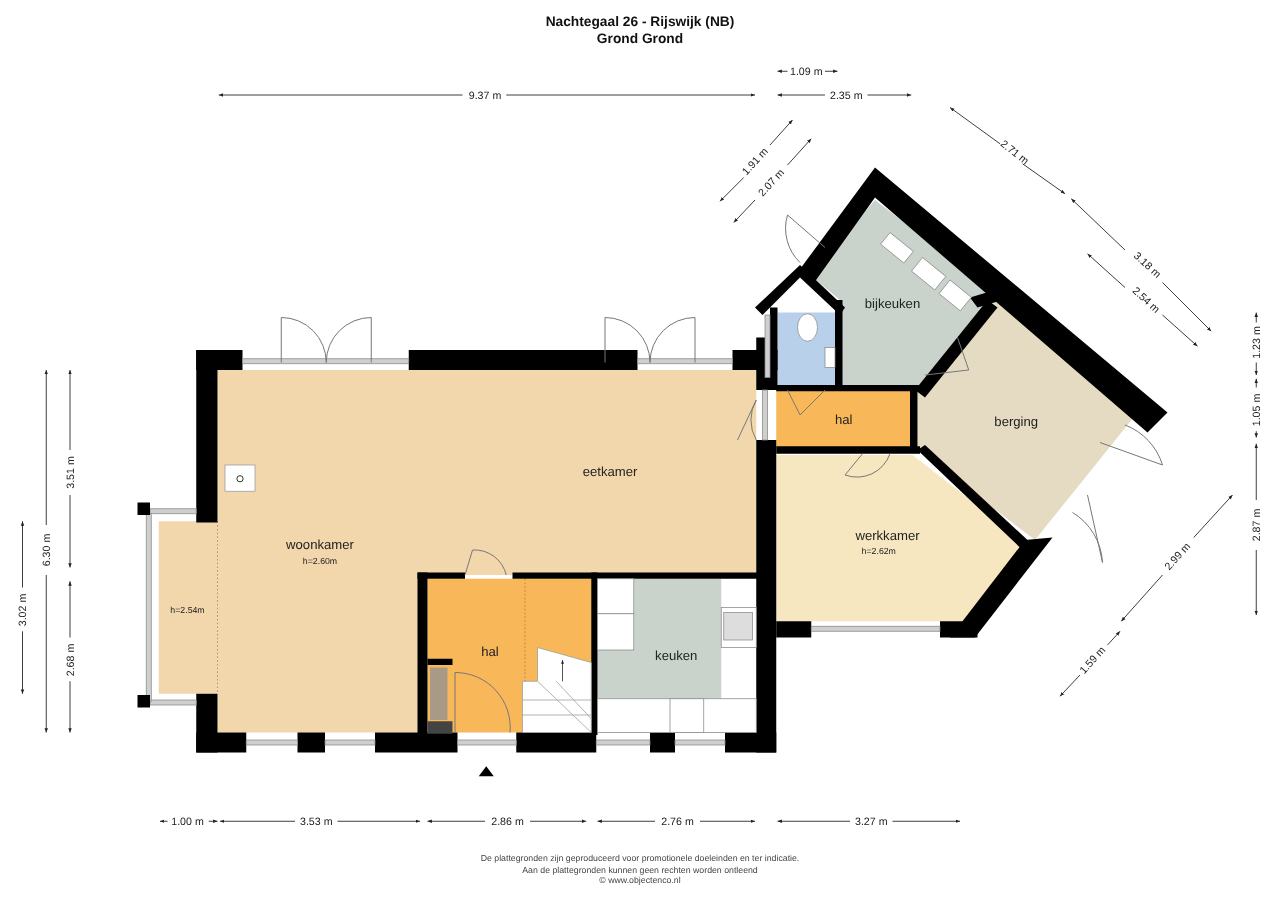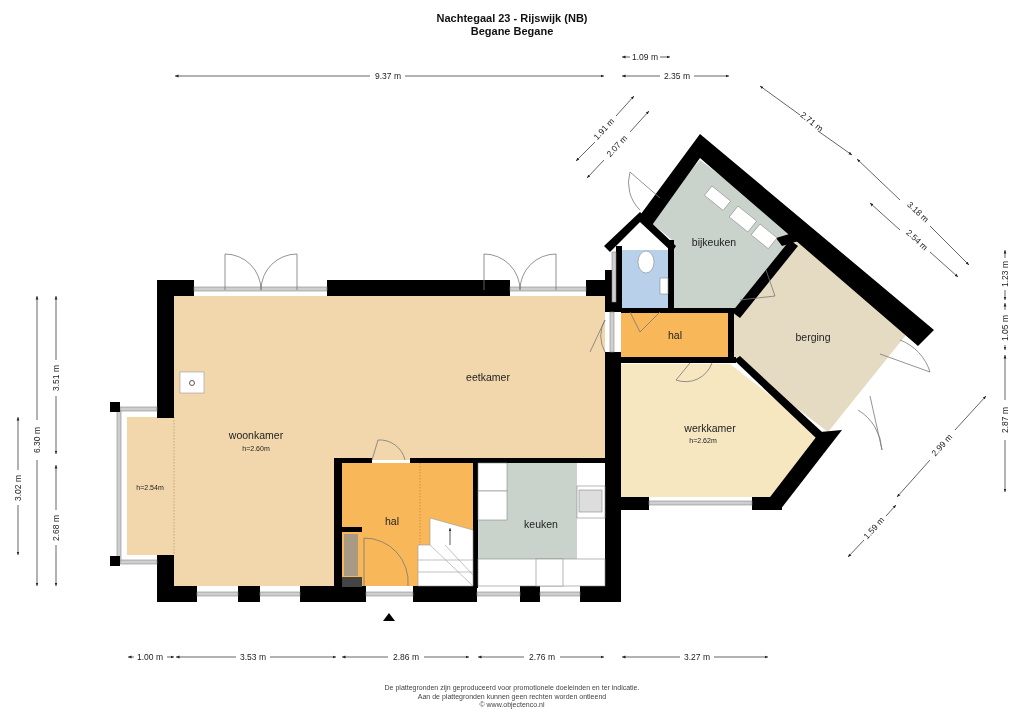--- a/index.html
+++ b/index.html
@@ -10,22 +10,22 @@
   .footer { position: absolute; left: 0; width: 1024px; top: 684px; text-align: center;
             font-size: 7px; line-height: 8.5px; color: #444; }
   svg { position: absolute; left: 0; top: 0; }
   .dim text { font-size: 8.5px; fill: #222; font-family: "Liberation Sans", sans-serif; }
   .room text { font-family: "Liberation Sans", sans-serif; fill: #222; }
 </style>
 </head>
 <body>
 
 <div class="title">
-  <div>Nachtegaal 23 - Rijswijk (NB)</div>
-  <div>Begane Begane</div>
+  <div>Nachtegaal 26 - Rijswijk (NB)</div>
+  <div>Grond Grond</div>
 </div>
 
 <svg width="1024" height="724" viewBox="0 0 1024 724">
   <defs>
     <marker id="arr" viewBox="0 0 10 10" refX="10" refY="5" markerWidth="5" markerHeight="5" orient="auto-start-reverse">
       <path d="M0,1 L10,5 L0,9 z" fill="#222"></path>
     </marker>
   </defs>
 
   <g>

